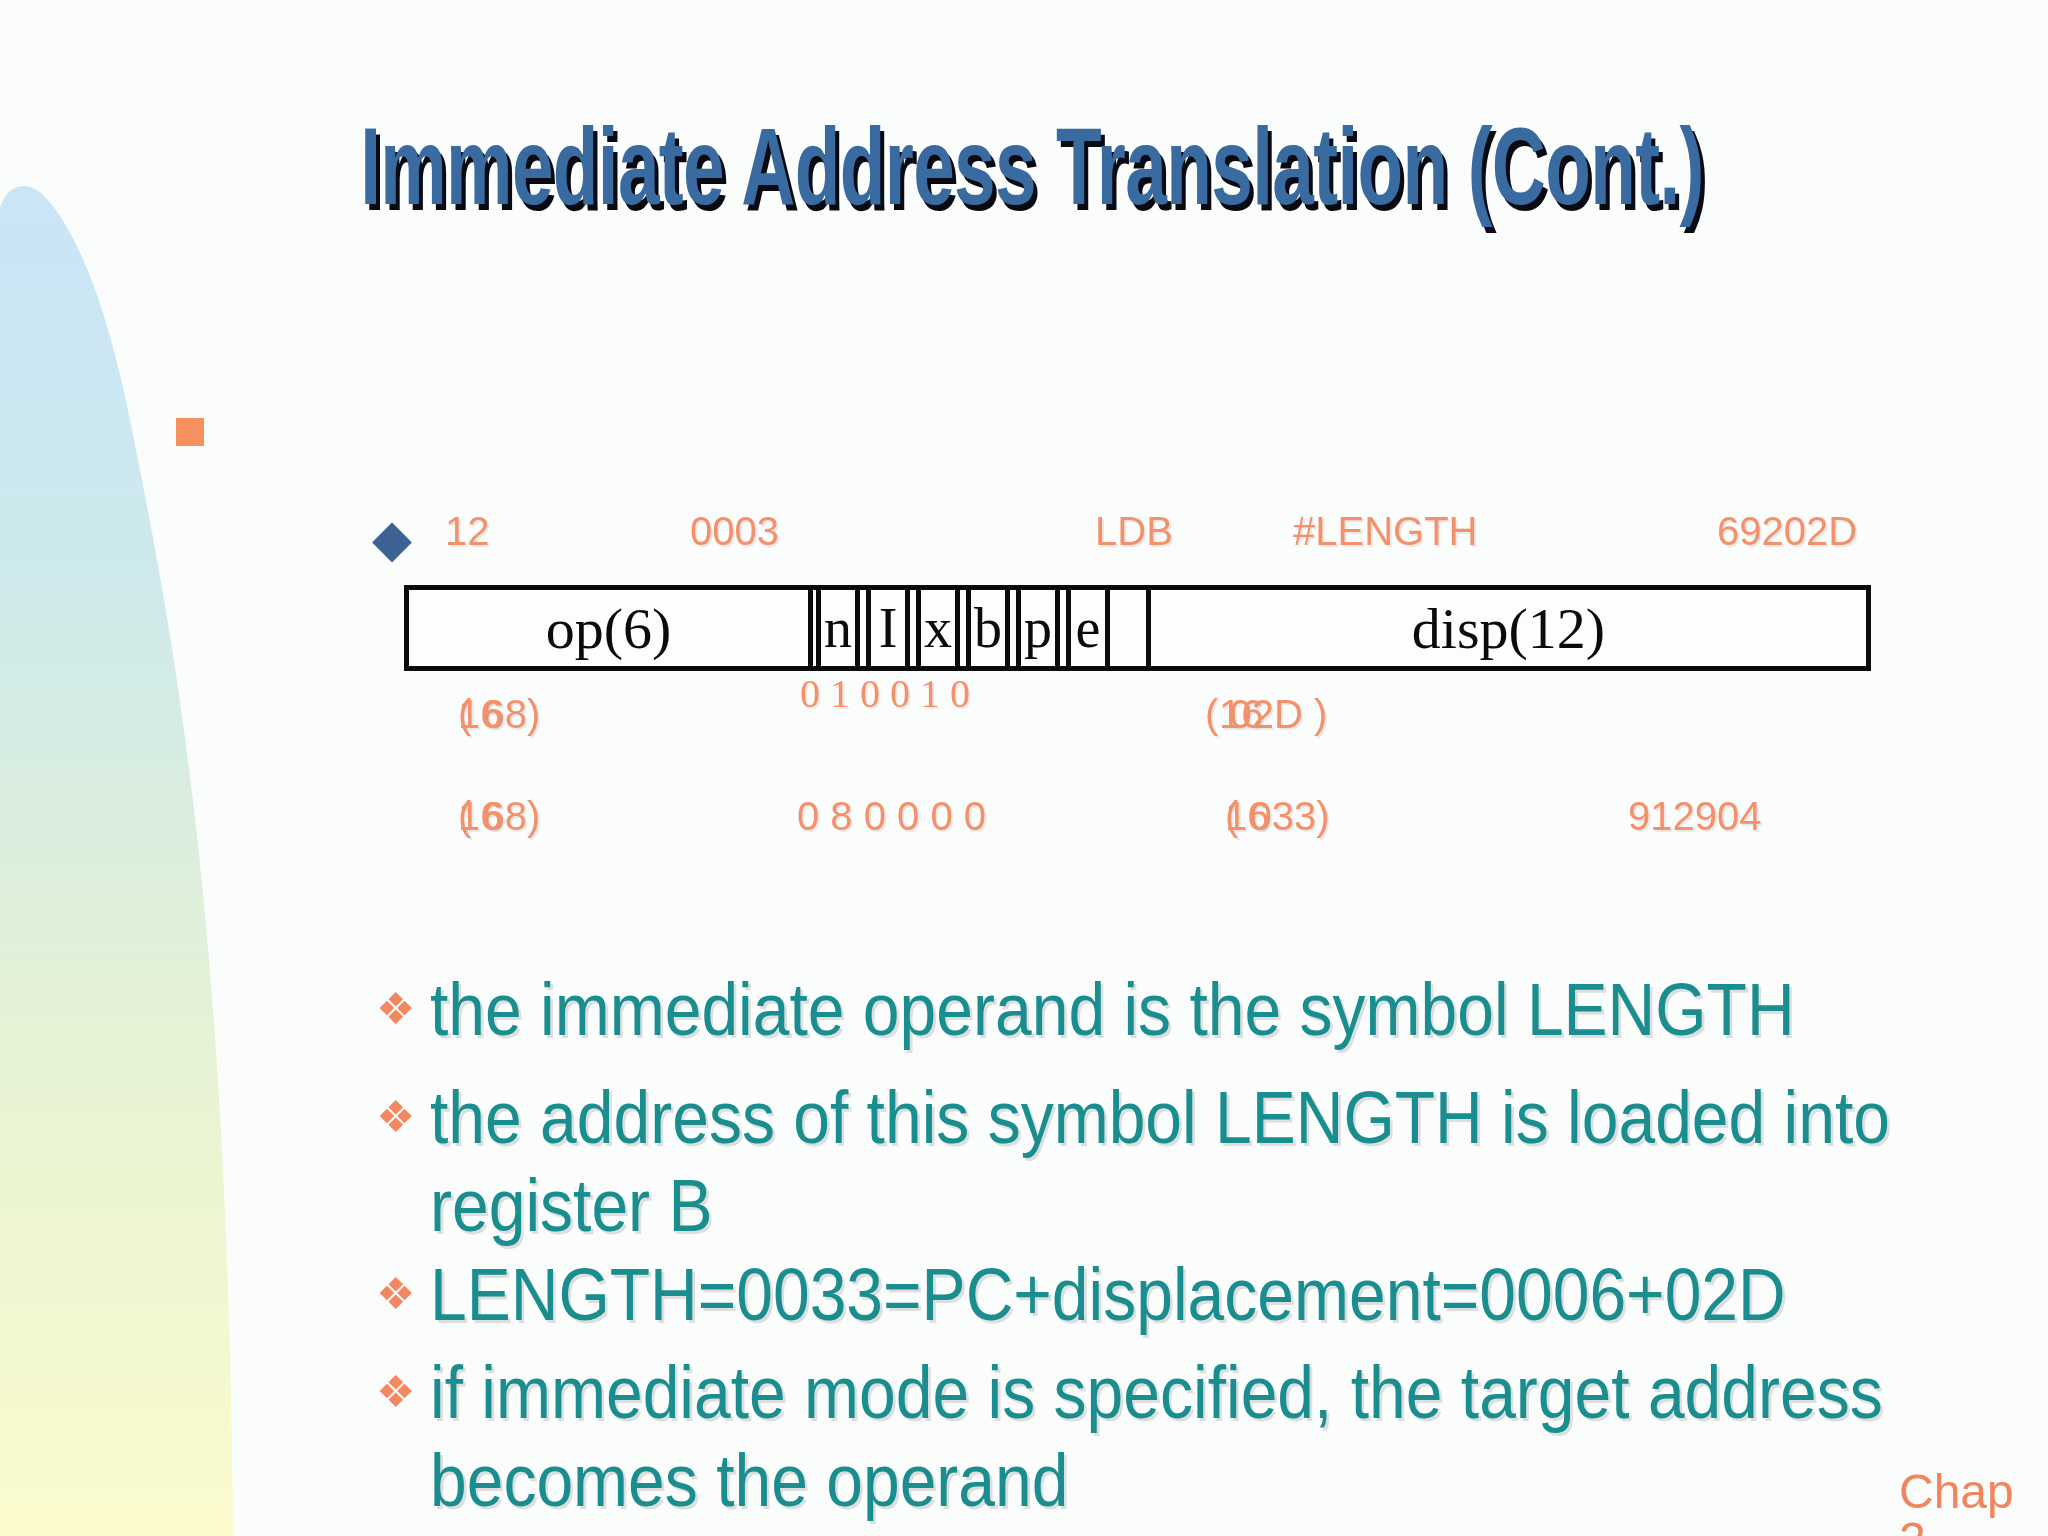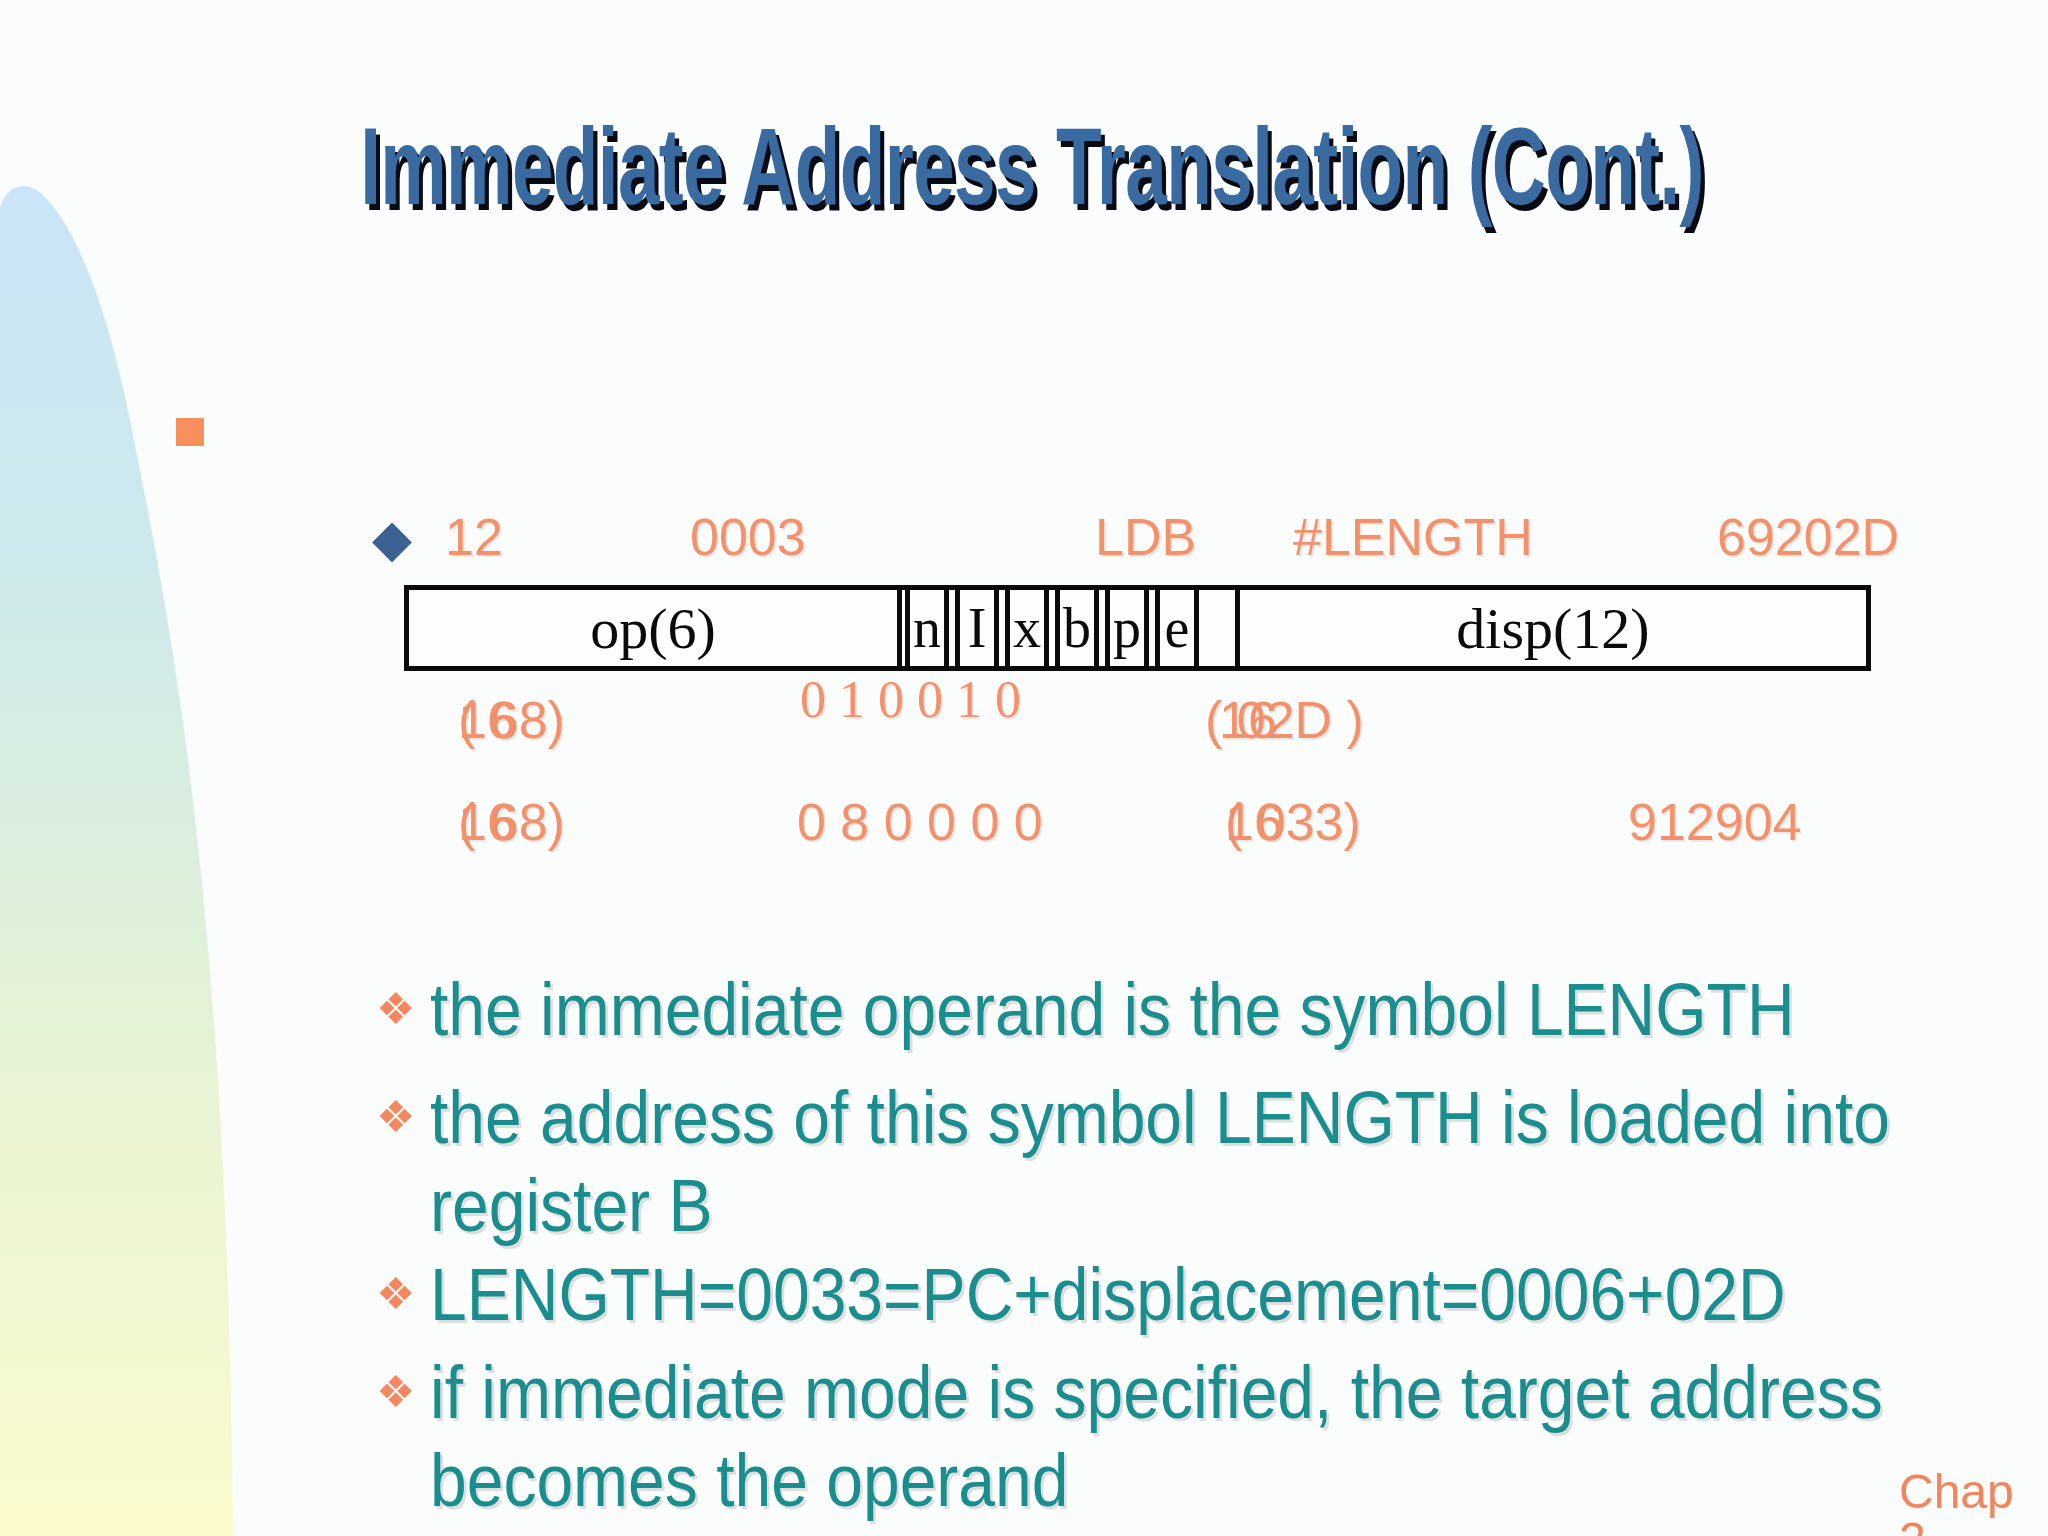--- a/index.html
+++ b/index.html
@@ -23,34 +23,34 @@
   .sq-bullet{position:absolute;left:176px;top:418px;width:28px;height:28px;background:#F8905E;}
   .heading{position:absolute;left:258px;top:397px;white-space:nowrap;}
   .heading-text{
     display:inline-block;font-size:96px;font-weight:bold;line-height:1;color:#148B8D;
     transform:scaleX(0.78);transform-origin:0 50%;
     text-shadow:4px 4px 0 rgba(110,110,110,0.28);
   }
 
   
   .orange{color:#F4916A;text-shadow:2px 2px 0 rgba(150,150,150,0.18);}
-  .asm span, .trow span{position:absolute;font-size:52px;line-height:1;white-space:pre;}
+  .asm span, .trow span{position:absolute;font-size:40px;line-height:1;white-space:pre;}
   .diamond{
     position:absolute;left:372px;top:512px;font-size:52px;line-height:1;color:#3B6292;
     font-family:"DejaVu Sans", sans-serif;
   }
 
   
   .fmt-table{
     position:absolute;left:404px;top:585px;width:1467px;height:86px;
     box-sizing:border-box;border:5px solid #0B0B0B;background:#FDFDFD;
     display:flex;align-items:stretch;
     font-family:"Liberation Serif", serif;font-size:58px;color:#0B0B0B;
   }
-  .fmt-op{box-sizing:border-box;width:493px;border-right:5px solid #0B0B0B;
+  .fmt-op{box-sizing:border-box;width:404px;border-right:5px solid #0B0B0B;
     display:flex;align-items:center;justify-content:center;}
   .fmt-flag{box-sizing:border-box;width:44px;margin:0 3px;border-left:5px solid #0B0B0B;border-right:5px solid #0B0B0B;
     display:flex;align-items:center;justify-content:center;font-size:56px;}
   .fmt-disp{box-sizing:border-box;flex:1;border-left:5px solid #0B0B0B;
     display:flex;align-items:center;justify-content:center;margin-left:33px;}
 
   .sub{font-size:38px;vertical-align:-14px;}
   .gap-sub{margin-left:14px;}
 
   

